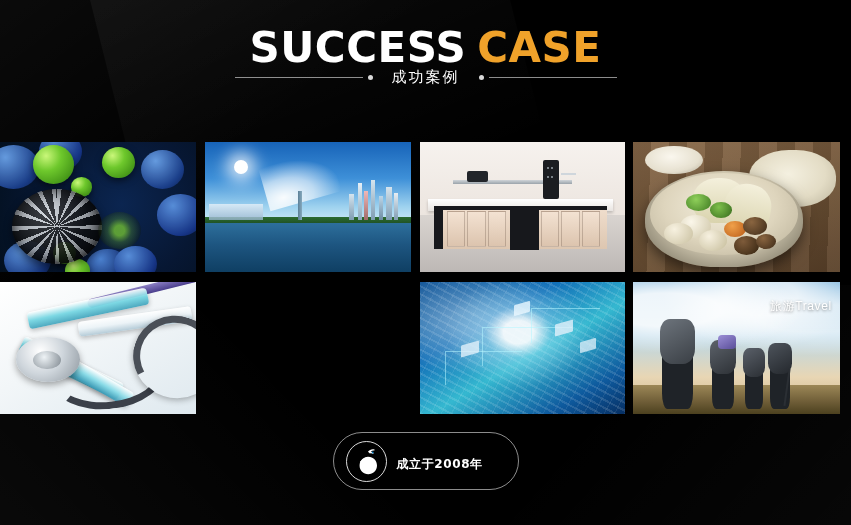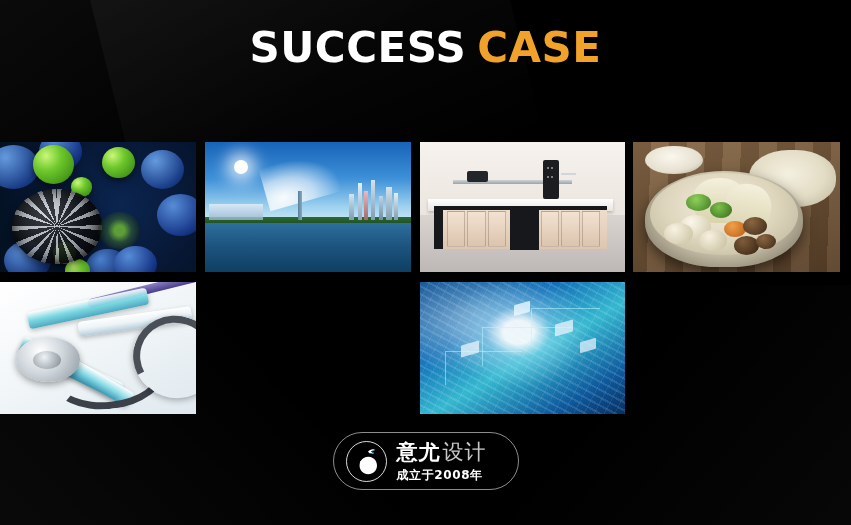--- a/index.html
+++ b/index.html
@@ -341,20 +341,27 @@
   <div class="bg-shard shard-c"></div>
   <div class="bg-shard shard-d"></div>
   <div class="bg-shard shard-e"></div>
 
   <div class="header">
 
     <div class="title-row">
       <span class="title-main">SUCCESS</span><span class="title-accent">CASE</span>
     </div>
 
+    <div class="sub-row">
+      <span class="rule"></span>
+      <span class="dot"></span>
+      <span class="sub-cn">成功案例</span>
+      <span class="dot"></span>
+      <span class="rule"></span>
+    </div>
 
   </div>
 
   <div class="grid">
 
     <div class="cell" style="left:0px; top:0px; width:196px; height:130px;">
       <div class="scene nano">
         <div class="nano-balls">
           <div class="nball" style="left:-6%;top:2%;width:26%;height:34%;background:radial-gradient(circle at 34% 28%,#6aa2e8,#1b3f8c 70%,#0a1c44);"></div>
           <div class="nball" style="left:20%;top:-8%;width:22%;height:30%;background:radial-gradient(circle at 34% 28%,#5b93e0,#17368a 70%,#09193d);"></div>
@@ -466,32 +473,48 @@
         <div class="elec-trace" style="left:12%;top:52%;width:38%;height:26%;"></div>
         <div class="elec-trace" style="left:30%;top:34%;width:44%;height:30%;"></div>
         <div class="elec-trace" style="left:54%;top:20%;width:34%;height:26%;"></div>
         <div style="position:absolute;left:20%;top:46%;width:9%;height:9%;background:rgba(225,240,250,.8);border-radius:1px;transform:skewY(-16deg);"></div>
         <div style="position:absolute;left:66%;top:30%;width:9%;height:9%;background:rgba(225,240,250,.8);border-radius:1px;transform:skewY(-16deg);"></div>
         <div style="position:absolute;left:78%;top:44%;width:8%;height:8%;background:rgba(225,240,250,.75);border-radius:1px;transform:skewY(-16deg);"></div>
         <div style="position:absolute;left:46%;top:16%;width:8%;height:8%;background:rgba(235,248,255,.8);border-radius:1px;transform:skewY(-16deg);"></div>
       </div>
     </div>
 
+    <div class="cell" style="left:633px; top:140px; width:207px; height:132px;">
+      <div class="scene trav">
+        <div class="trav-clouds"></div>
+        <div class="trav-ground"></div>
+        <div class="hiker" style="left:14%;top:30%;width:15%;height:66%;"></div>
+        <div class="pack" style="left:13%;top:28%;width:17%;height:34%;background:linear-gradient(150deg,#6d747c,#3a3f45);"></div>
+        <div class="hiker" style="left:38%;top:46%;width:11%;height:50%;"></div>
+        <div class="pack" style="left:37%;top:44%;width:13%;height:26%;background:linear-gradient(150deg,#5d636b,#2e3237);"></div>
+        <div style="position:absolute;left:41%;top:40%;width:9%;height:11%;border-radius:4px;background:linear-gradient(150deg,#9b8fd6,#5a4e99);"></div>
+        <div class="hiker" style="left:54%;top:52%;width:9%;height:44%;"></div>
+        <div class="pack" style="left:53%;top:50%;width:11%;height:22%;background:linear-gradient(150deg,#5a6069,#2b2f34);"></div>
+        <div class="hiker" style="left:66%;top:48%;width:10%;height:48%;"></div>
+        <div class="pack" style="left:65%;top:46%;width:12%;height:24%;background:linear-gradient(150deg,#4e545c,#24282d);"></div>
+        <div style="position:absolute;left:74%;top:66%;width:1.5px;height:28%;background:#2b2f34;transform:rotate(8deg);"></div>
+      </div>
+      <div class="label trav-label"><span>旅游</span><span class="en">Travel</span></div>
+    </div>
   </div>
 
   <div class="footer">
     <div class="logo-pill">
       <div class="logo-mark">
         <svg viewBox="0 0 44 44" width="41" height="41" aria-hidden="true">
           <path d="M22.5 10.5c1.6-2.2 4.6-3.3 6.9-2.4 .6 .25 .35 1.05-.3 1.0 -1.6-.1-2.9 .55-3.6 1.6 1.5-.15 2.5 .45 2.9 1.35 .2 .5-.35 .95-.8 .65 -1.0-.65-2.1-.7-3.0-.25" fill="#ffffff"></path>
           <path d="M13.5 25.5c0-5.4 4.2-9.6 9.4-9.6 5.2 0 9.3 4.1 9.3 9.3 0 5.3-4.2 9.4-9.4 9.4 -5.2 0-9.3-4.0-9.3-9.1z" fill="#ffffff"></path>
           <path d="M22.3 15.9c-1.3 2.4-3.9 5.0-7.3 6.4 -.9 .35-1.6-.7-.9-1.35 2.3-2.2 5.0-4.0 8.2-5.05z" fill="#ffffff"></path>
           <circle cx="27.6" cy="11.3" r="1.0" fill="#0f80c3"></circle>
         </svg>
       </div>
       <div class="logo-text">
-        <div class="logo-name"><span class="b">意尤</span><span class="l">设计</span></div>
         <div class="logo-since">成立于2008年</div>
       </div>
     </div>
   </div>
 
 </div>
 
 </body></html>

